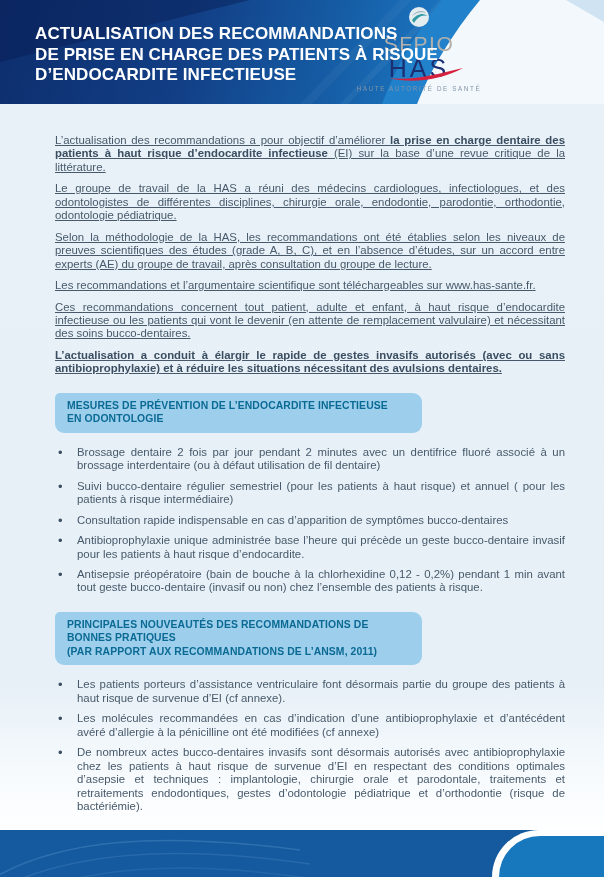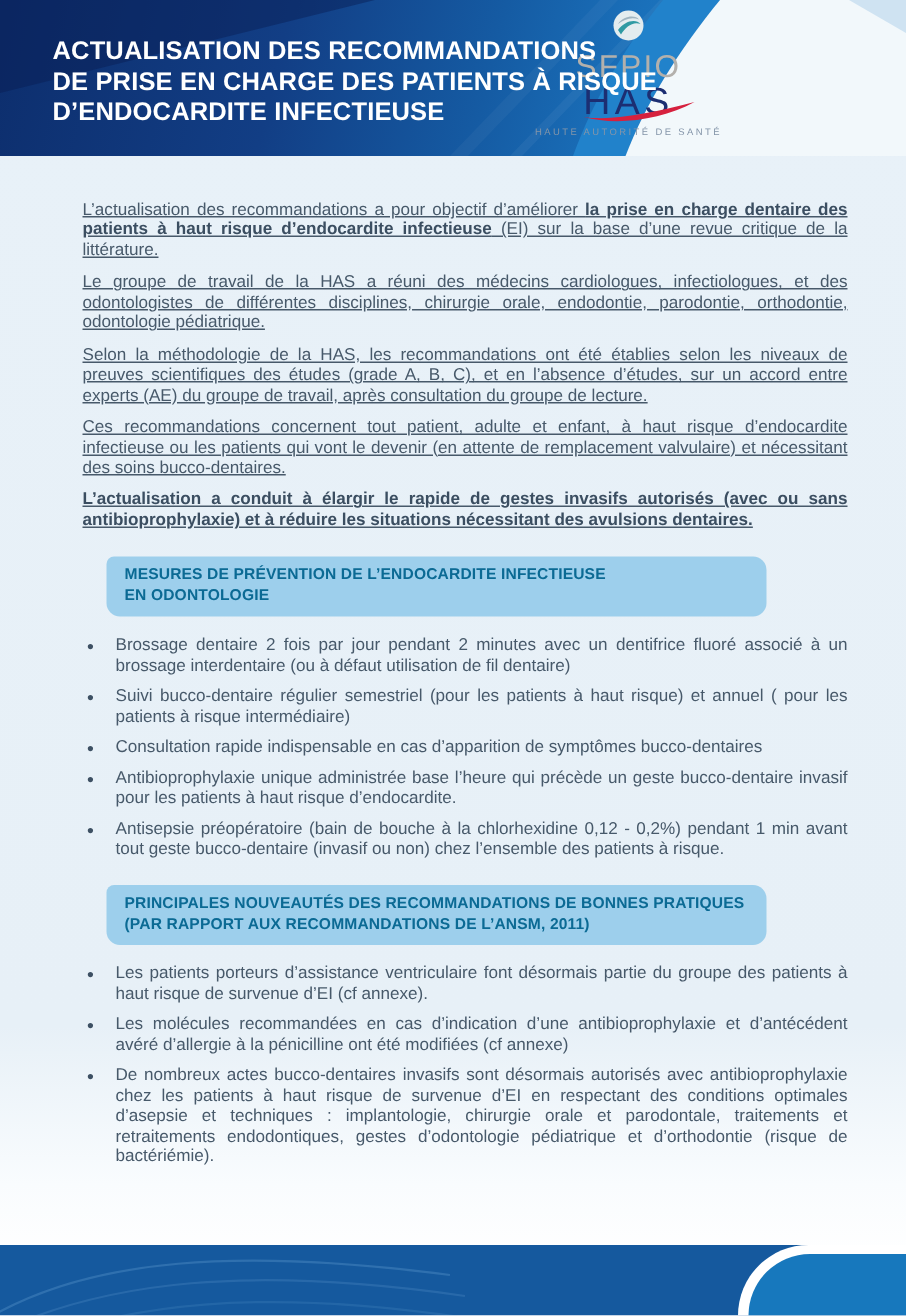--- a/index.html
+++ b/index.html
@@ -47,22 +47,22 @@
   }
   p.intro {
     margin:0 0 8px 0; font-size:11.4px; line-height:1.18;
     color:#47596a; text-align:justify;text-decoration:underline;
   }
   p.intro b { color:#3b4e61; }
   .link { text-decoration:underline; cursor:pointer; }
   .section-box {
     background:#9dcfec; color:#0b6a94; font-weight:bold;
     font-size:10.4px; line-height:1.3; letter-spacing:0.1px;
-    width:440px; box-sizing:border-box; padding:6px 12px 7px 12px;
-    border-radius:5px 9px 9px 9px; margin:17px 0 13px 16px; white-space:pre-line;
+    width:367px; box-sizing:border-box; padding:6px 12px 7px 12px;
+    border-radius:5px 9px 9px 9px; margin:17px 0 13px 0; white-space:pre-line;
   }
   ul.bullets { list-style:none; margin:0 0 4px 0; padding:0; }
   ul.bullets li {
     position:relative; padding-left:22px; margin-bottom:7px;
     font-size:11.4px; line-height:1.18; color:#47596a; text-align:justify;
   }
   ul.bullets li::before {
     content:"\2022"; position:absolute; left:3px; top:-1px;
     color:#3d5063; font-size:13px;
   }
@@ -122,20 +122,21 @@
         <div class="has-sub">HAUTE AUTORITÉ DE SANTÉ</div>
       </div>
     </div>
   </header>
 
   <main class="content">
     <div id="intro">
         <p class="intro"><span>L’actualisation des recommandations a pour objectif d’améliorer </span><b>la prise en charge dentaire des patients à haut risque d’endocardite infectieuse</b><span> (EI) sur la base d’une revue critique de la littérature.</span></p>
         <p class="intro"><span>Le groupe de travail de la HAS a réuni des médecins cardiologues, infectiologues, et des odontologistes de différentes disciplines, chirurgie orale, endodontie, parodontie, orthodontie, odontologie pédiatrique.</span></p>
         <p class="intro"><span>Selon la méthodologie de la HAS, les recommandations ont été établies selon les niveaux de preuves scientifiques des études (grade A, B, C), et en l’absence d’études, sur un accord entre experts (AE) du groupe de travail, après consultation du groupe de lecture.</span></p>
+        <p class="intro"><span>Les recommandations et l’argumentaire scientifique sont téléchargeables sur </span><span class="link">www.has-sante.fr</span><span>.</span></p>
         <p class="intro"><span>Ces recommandations concernent tout patient, adulte et enfant, à haut risque d’endocardite infectieuse ou les patients qui vont le devenir (en attente de remplacement valvulaire) et nécessitant des soins bucco-dentaires.</span></p>
         <p class="intro"><b>L’actualisation a conduit à élargir le rapide de gestes invasifs autorisés (avec ou sans antibioprophylaxie) et à réduire les situations nécessitant des avulsions dentaires.</b></p>
       </div>
     <div id="sections">
         <div class="section-box">MESURES DE PRÉVENTION DE L’ENDOCARDITE INFECTIEUSE
 EN ODONTOLOGIE</div>
         <ul class="bullets">
           <li>Brossage dentaire 2 fois par jour pendant 2 minutes avec un dentifrice fluoré associé à un brossage interdentaire (ou à défaut utilisation de fil dentaire)</li>
           <li>Suivi bucco-dentaire régulier semestriel (pour les patients à haut risque) et annuel ( pour les patients à risque intermédiaire)</li>
           <li>Consultation rapide indispensable en cas d’apparition de symptômes bucco-dentaires</li>

